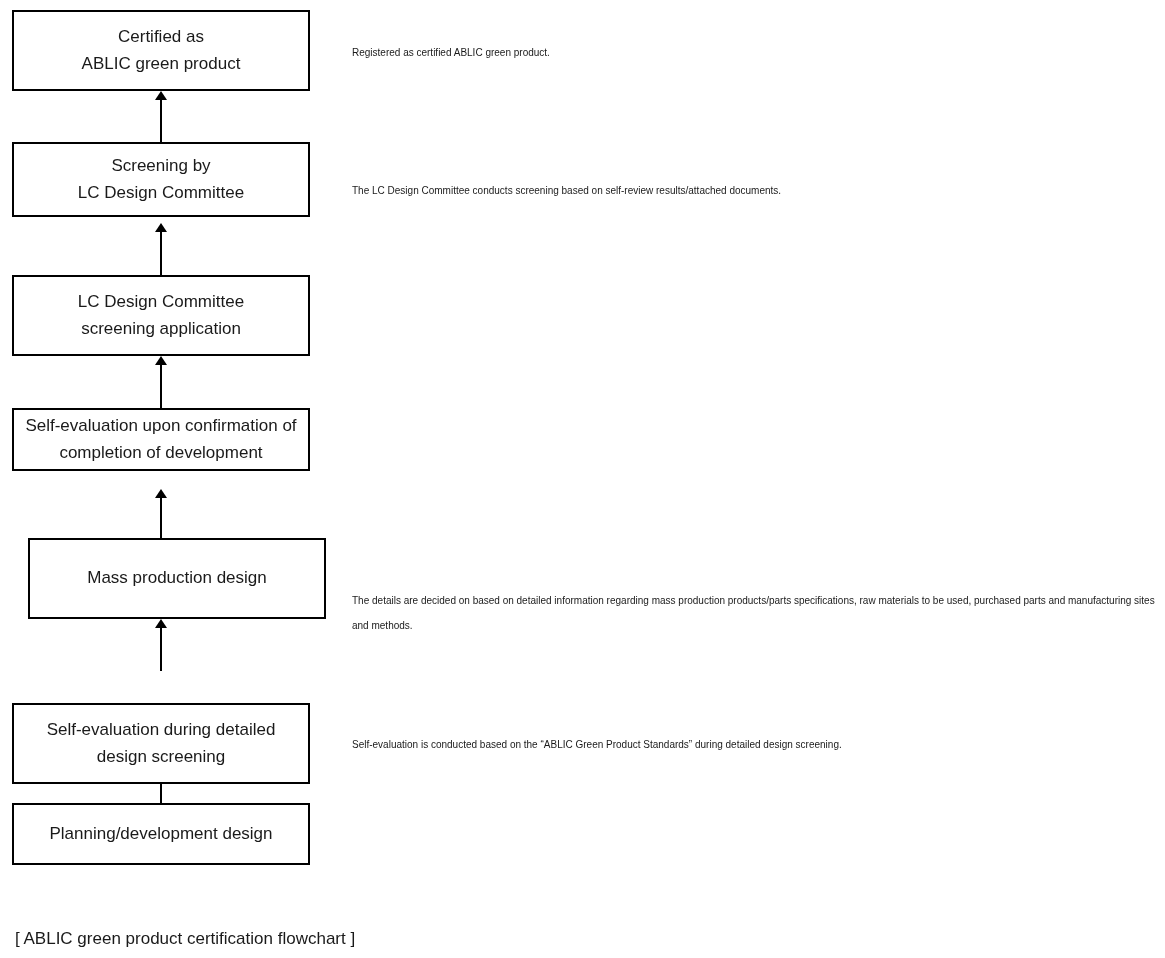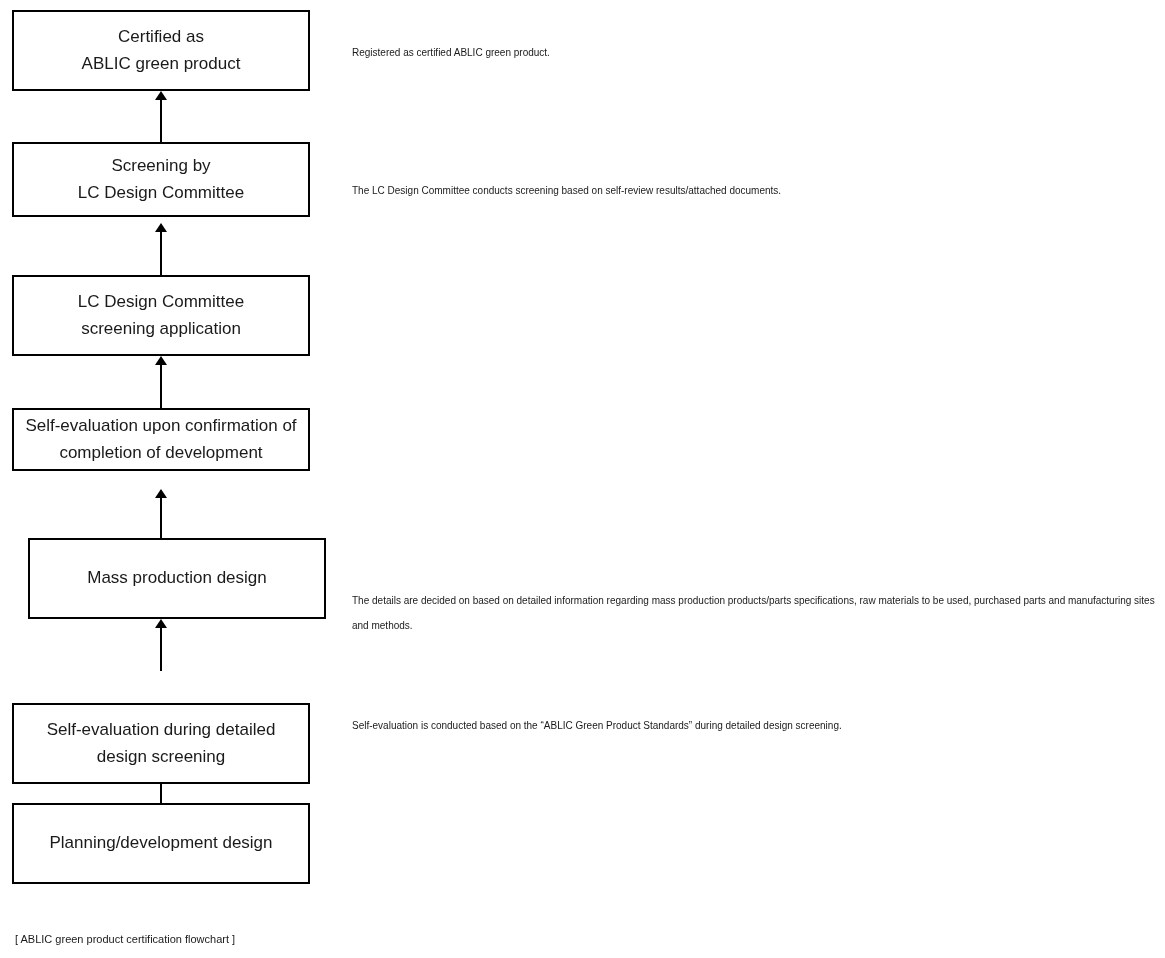--- a/index.html
+++ b/index.html
@@ -78,21 +78,21 @@
     font-size: 10px;
     line-height: 25px;
     color: #1a1a1a;
   }
 
   
   #caption {
     position: absolute;
     left: 15px;
     top: 929px;
-    font-size: 11px;
+    font-size: 17px;
     line-height: 20px;
     color: #1a1a1a;
     white-space: nowrap;
   }
 </style>
 </head>
 <body>
 
 <div id="flowchart">
 
@@ -137,24 +137,24 @@
     <div class="proc-box-label">Self-evaluation upon confirmation of
 completion of development</div>
   </div>
   <div class="proc-box" style="top:538px;height:81px;margin-left:16px;">
     <div class="proc-box-label">Mass production design</div>
   </div>
   <div class="proc-box" style="top:671px;height:81px;margin-top:32px;">
     <div class="proc-box-label">Self-evaluation during detailed
 design screening</div>
   </div>
-  <div class="proc-box" style="top:803px;height:81px;">
+  <div class="proc-box" style="top:803px;height:62px;">
     <div class="proc-box-label">Planning/development design</div>
   </div>
 
   <div class="desc" style="top:40px;">Registered as certified ABLIC green product.</div>
   <div class="desc" style="top:178px;">The LC Design Committee conducts screening based on self-review results/attached documents.</div>
   <div class="desc" style="top:556px;margin-top:32px;">The details are decided on based on detailed information regarding mass production products/parts specifications, raw materials to be used, purchased parts and manufacturing sites and methods.</div>
-  <div class="desc" style="top:713px;">Self-evaluation is conducted based on the “ABLIC Green Product Standards” during detailed design screening.</div>
+  <div class="desc" style="top:732px;">Self-evaluation is conducted based on the “ABLIC Green Product Standards” during detailed design screening.</div>
 
   <div id="caption">[ ABLIC green product certification flowchart ]</div>
 
 </div>
 
 </body></html>

